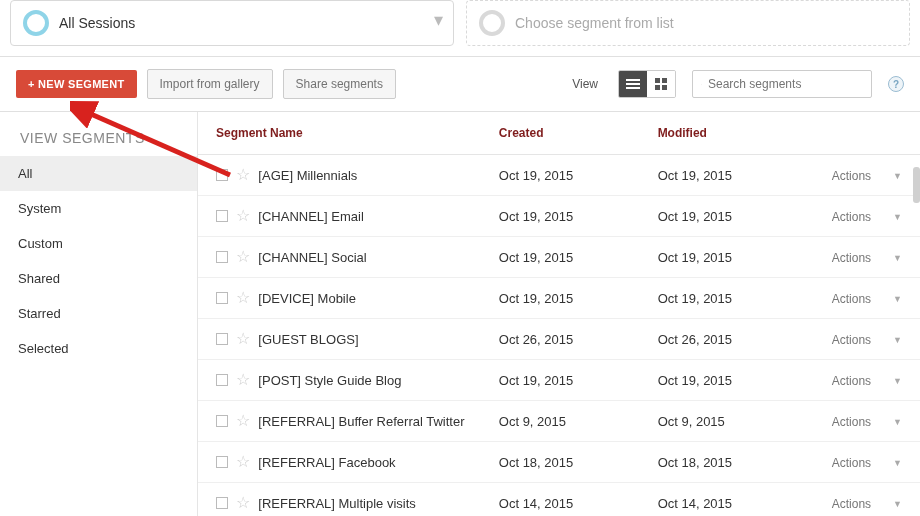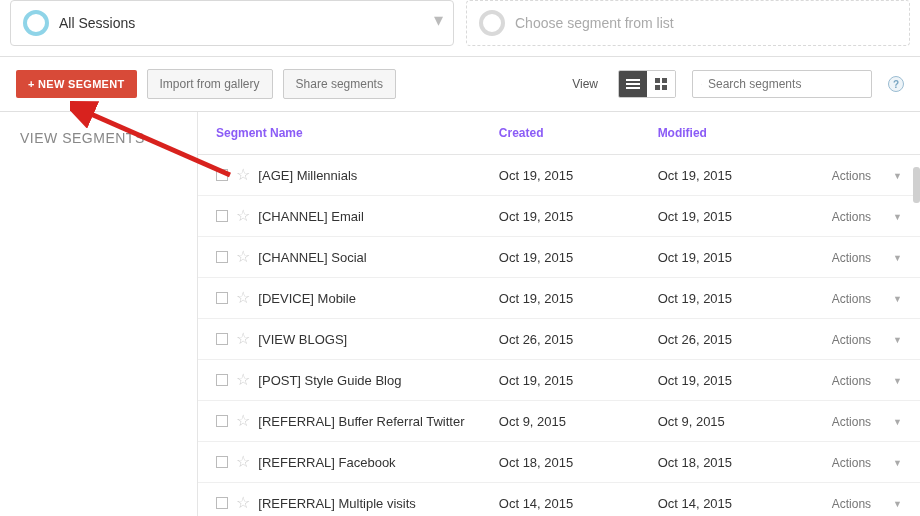--- a/index.html
+++ b/index.html
@@ -113,21 +113,21 @@
     .sidebar-list { list-style: none; }
     .sidebar-item {
       padding: 10px 18px; font-size: 13px; color: #333; cursor: pointer;
     }
     .sidebar-item.active { background: #eeeeee; }
     
     .table-wrap { flex: 1; overflow-y: auto; position: relative; }
     table { width: 100%; border-collapse: collapse; }
     th {
       text-align: left; font-weight: bold; font-size: 12px;
-      color: #8b5cf6; padding: 14px 12px;
+      color: #7f1d1d; padding: 14px 12px;
       border-bottom: 1px solid #e5e5e5;
       background: #fff;
     }
     th.name-col { padding-left: 18px; }
     td {
       padding: 12px 12px; font-size: 13px; color: #333;
       border-bottom: 1px solid #efefef; vertical-align: middle;
     }
     td.name-cell { padding-left: 18px; }
     .name-cell-inner { display: flex; align-items: center; gap: 8px; }
@@ -207,20 +207,28 @@
     <marker id="ahead" markerWidth="10" markerHeight="10" refX="2" refY="3" orient="auto">
       <path d="M0,0 L0,6 L7,3 z" fill="#d8221e"></path>
     </marker>
   </defs>
   <line x1="160" y1="75" x2="14" y2="11" stroke="#d8221e" stroke-width="5" marker-end="url(#ahead)"></line>
 </svg>
 
 <div class="main">
   <aside class="sidebar">
     <div class="sidebar-title">VIEW SEGMENTS</div>
+    <ul class="sidebar-list" id="sidebar-list">
+        <li class="sidebar-item active">All</li>
+        <li class="sidebar-item">System</li>
+        <li class="sidebar-item">Custom</li>
+        <li class="sidebar-item">Shared</li>
+        <li class="sidebar-item">Starred</li>
+        <li class="sidebar-item">Selected</li>
+      </ul>
   </aside>
   <div class="table-wrap">
     <table>
       <thead>
         <tr>
           <th class="name-col" style="width:40%">Segment Name</th>
           <th style="width:22%">Created</th>
           <th style="width:22%">Modified</th>
           <th style="width:16%"></th>
         </tr>
@@ -284,21 +292,21 @@
             <td class="actions"><span class="actions-inner">
                 <span>Actions</span>
                 <span class="caret">▼</span>
               </span></td>
           </tr>
           <tr>
             <td class="name-cell">
               <div class="name-cell-inner">
                 <span class="chk"></span>
                 <span class="star">☆</span>
-                <span class="segname">[VIEW BLOGS]</span>
+                <span class="segname">[GUEST BLOGS]</span>
               </div>
             </td>
             <td>Oct 26, 2015</td>
             <td>Oct 26, 2015</td>
             <td class="actions"><span class="actions-inner">
                 <span>Actions</span>
                 <span class="caret">▼</span>
               </span></td>
           </tr>
           <tr>

